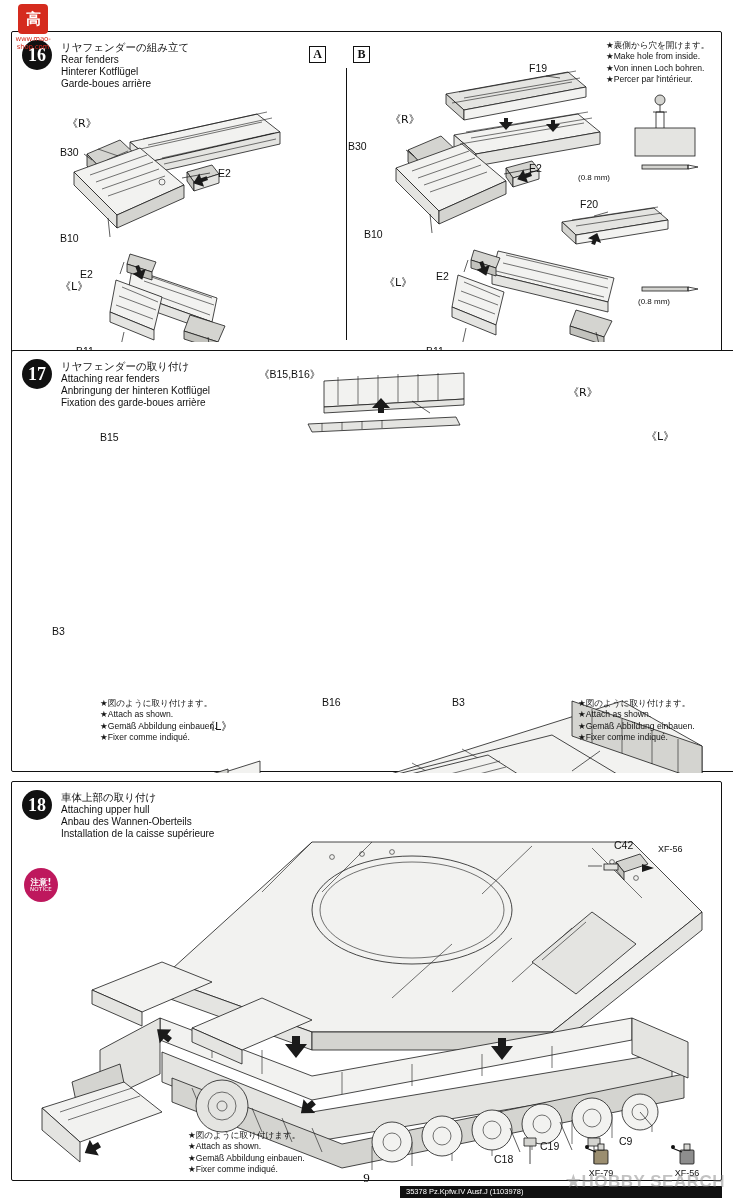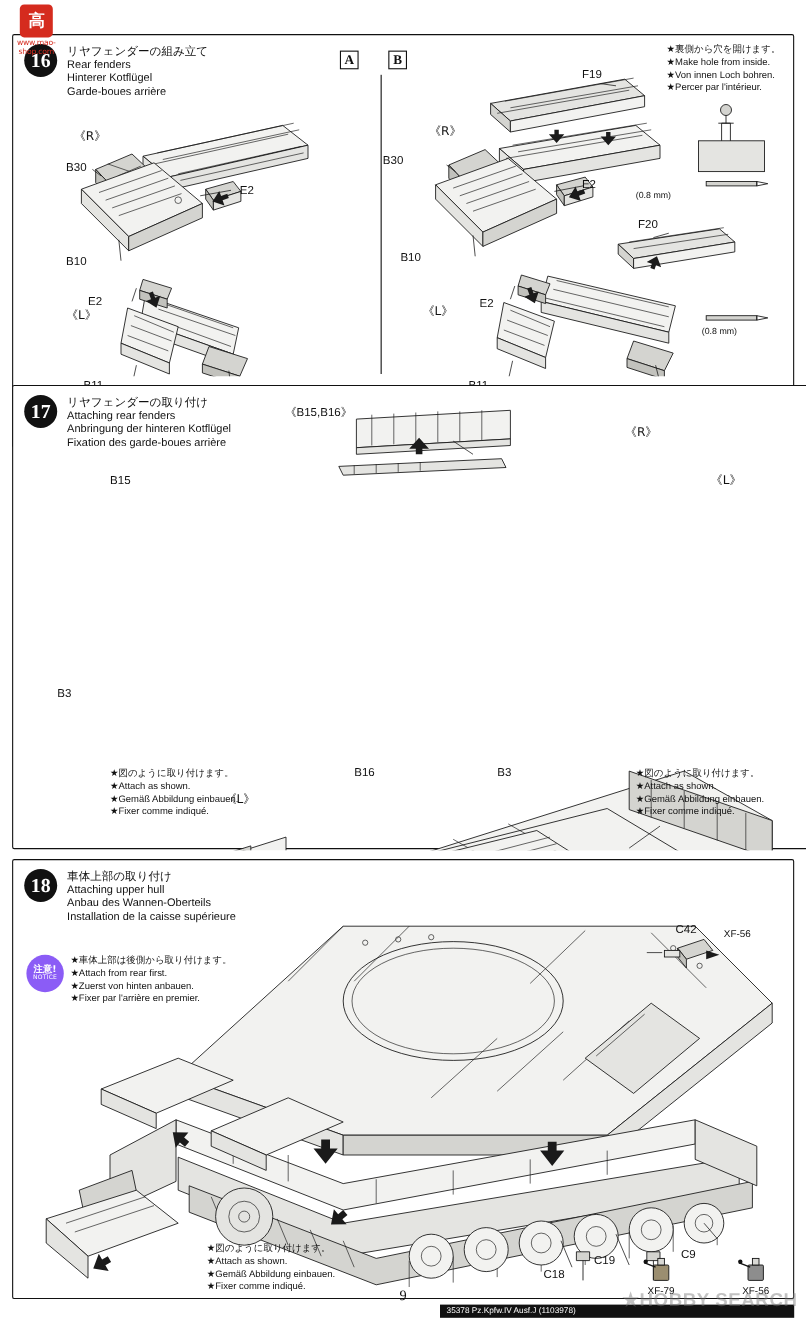--- a/index.html
+++ b/index.html
@@ -107,21 +107,21 @@
     display: flex; align-items: center; justify-content: center;
     background: #fff;
     font-family: "Liberation Serif", serif;
   }
 
   
   .notice-badge {
     position: absolute;
     width: 34px; height: 34px;
     border-radius: 50%;
-    background: #8b5cf6; color: #fff;
+    background: #be185d; color: #fff;
     display: flex; flex-direction: column;
     align-items: center; justify-content: center;
     font-size: 7px; line-height: 1.05;
     font-family: "DejaVu Sans", sans-serif;
   }
   .notice-badge .nb-jp { font-size: 8.5px; font-weight: bold; }
   .notice-badge .nb-en { font-size: 5.5px; letter-spacing: .2px; }
 
   
   .paint-item { position: absolute; display: flex; flex-direction: column; align-items: center; }
@@ -511,26 +511,20 @@
       <div class="t-en">Attaching upper hull</div>
       <div class="t-de">Anbau des Wannen-Oberteils</div>
       <div class="t-fr">Installation de la caisse supérieure</div>
     </div>
   </div>
 
   <div class="notice-badge" style="left:12px; top:86px;">
     <div class="nb-jp">注意!</div>
     <div class="nb-en">NOTICE</div>
   </div>
-  <div class="note-block" style="left:52px; top:86px;">
-    <div class="jp">★車体上部は後側から取り付けます。</div>
-    <div>★Attach from rear first.</div>
-    <div>★Zuerst von hinten anbauen.</div>
-    <div>★Fixer par l'arrière en premier.</div>
-  </div>
 
   <svg class="art" width="711" height="400" viewBox="0 0 711 400">
 
     <g>
       <path class="fillA" d="M150 196 L300 60 L620 60 L690 130 L540 250 L300 250 Z"></path>
       <path class="fillB" d="M150 196 L300 250 L300 268 L150 214 Z"></path>
       <path class="fillC" d="M300 250 L540 250 L540 268 L300 268 Z"></path>
       <path class="fillB" d="M540 250 L690 130 L690 148 L540 268 Z"></path>
 
       <ellipse class="ln" cx="400" cy="128" rx="100" ry="54" fill="#f7f7f5"></ellipse>

